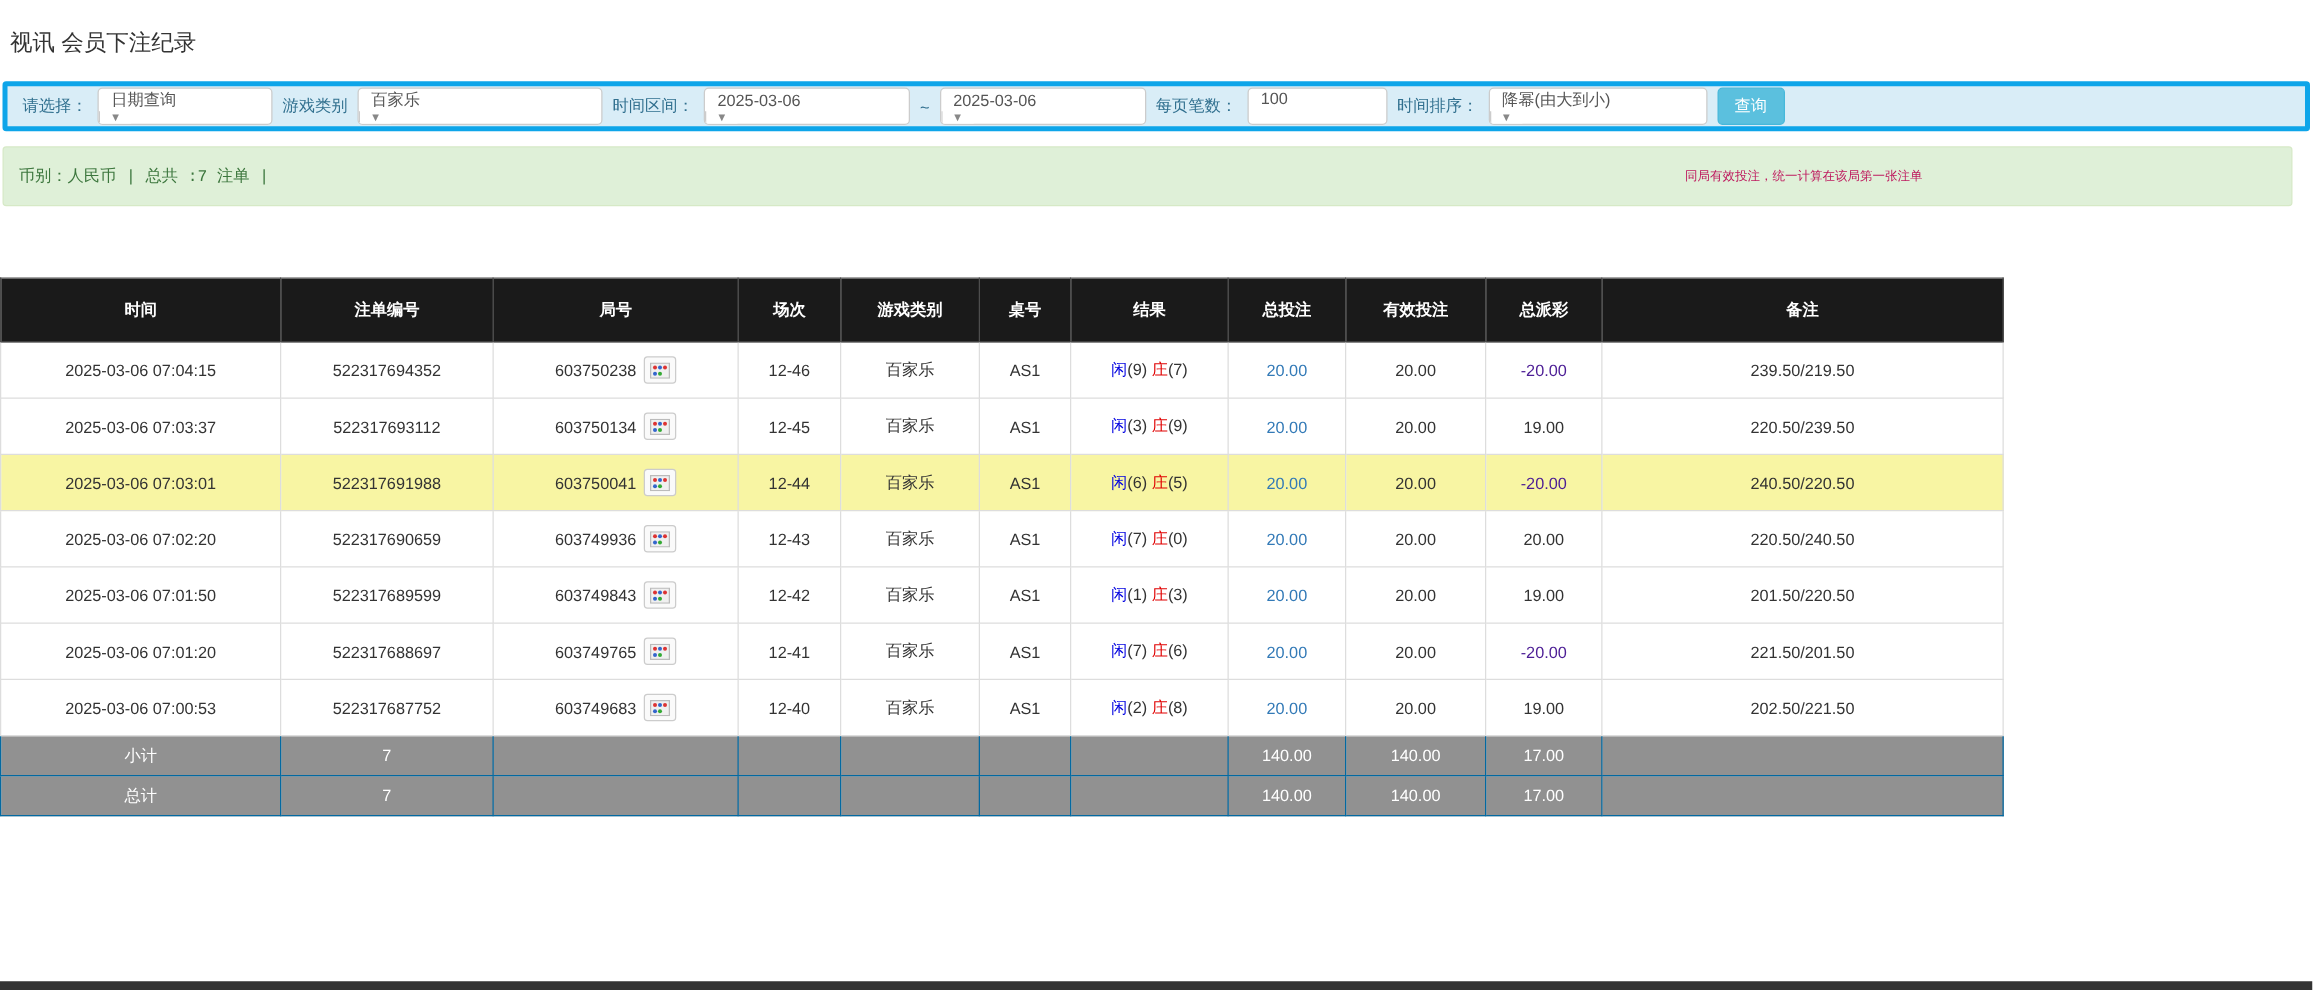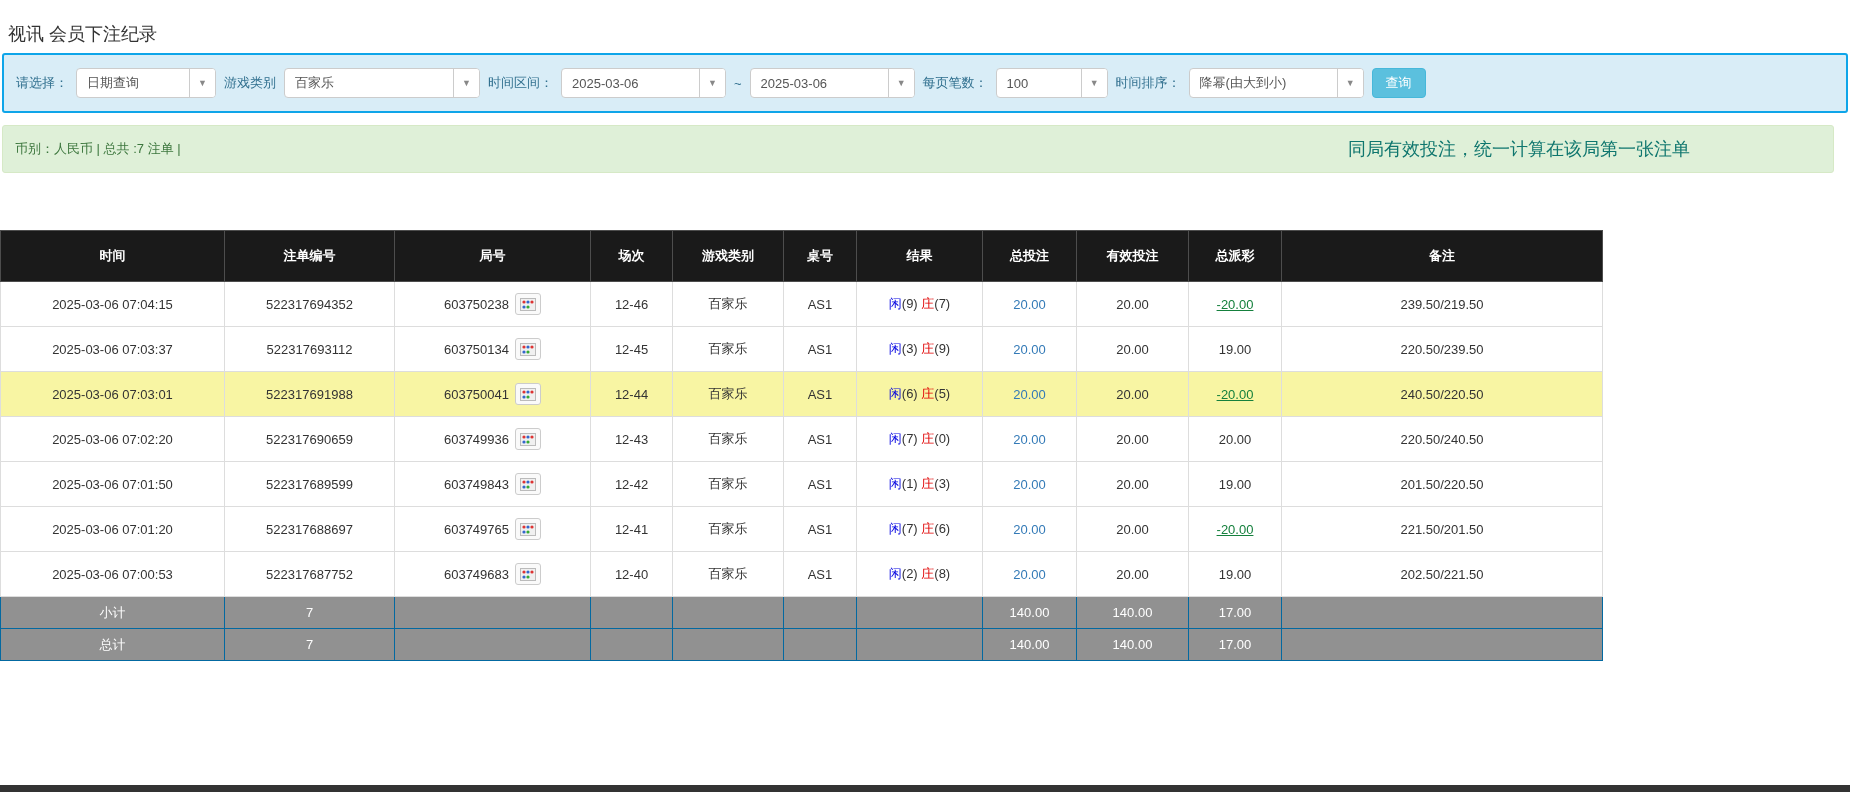--- a/index.html
+++ b/index.html
@@ -8,30 +8,30 @@
     width:1850px; height:792px; position:relative; overflow:hidden;
     font-family:"Liberation Sans","DejaVu Sans",sans-serif;
     background:#fff; color:#333;
   }
   
   .title-bar { padding:22px 10px 7px 8px; }
   .page-title { font-size:18px; color:#333; }
 
   
   .filter-bar {
-    margin:0 2px; height:60px;
-    background:#d9edf7; border:2px solid #0ea5e9; border-radius:3px;
+    margin:12px 2px; height:40px;
+    background:#d9edf7; border:4px solid #0ea5e9; border-radius:3px;
     display:flex; align-items:center; gap:8px; padding:0 12px;
     font-size:13px; color:#31708f;
   }
   .filter-label { white-space:nowrap; color:#31708f; }
   .combo {
     background:#fff; border:1px solid #ccc; border-radius:4px;
     height:30px; display:flex; align-items:stretch; overflow:hidden;
-    color:#555; font-size:13px;
+    color:#555; font-size:13px;flex-direction:column;
   }
   .combo .val { flex:1; display:flex; align-items:center; padding:0 10px; white-space:nowrap; }
   .combo .caret-btn {
     width:26px; border-left:1px solid #ccc; background:#fff;
     display:flex; align-items:center; justify-content:center; color:#888; font-size:9px;
   }
   .w-select { width:140px; }
   .w-game { width:196px; }
   .w-date { width:165px; }
   .w-size { width:112px;gap:16px; }
@@ -39,25 +39,25 @@
   .btn-query {
     height:30px; padding:0 13px; border:1px solid #46b8da; border-radius:4px;
     background:#5bc0de; color:#fff; font-size:13px; cursor:pointer;
   }
 
   
   .summary-bar {
     margin:12px 16px 0 2px; height:48px; position:relative; overflow:hidden;
     background:#dff0d8; border:1px solid #d6e9c6; border-radius:3px;
     display:flex; align-items:center; padding:0 12px;
-    font-size:13px; color:#3c763d;
+    font-size:13px; color:#3c763d;font-family:Liberation Mono, monospace;
   }
   .summary-note {
     position:absolute; left:1345px; top:50%; transform:translateY(-50%);
-    color:#0f766e; white-space:nowrap; font-size:18px;
+    color:#be185d; white-space:nowrap; font-size:10px;
   }
 
   
   .records-table {
     border-collapse:collapse; table-layout:fixed; width:1602px;
     margin-top:57px; font-size:13px;
   }
   .records-table th {
     background:#1a1a1a; color:#fff; font-weight:bold; height:30px;
     border:1px solid #4d4d4d; text-align:center; padding:16px 4px;
@@ -70,21 +70,21 @@
   .round-wrap { display:inline-flex; align-items:center; gap:6px; justify-content:space-between; }
   .round-icon {
     display:inline-flex; align-items:center; justify-content:center;
     width:26px; height:22px; border:1px solid #ccc; border-radius:3px;
     background:#fafafa; cursor:pointer;
   }
   .player { color:#0000e0; }
   .banker { color:#e00000; }
   .score { color:#333; }
   .bet-link { color:#337ab7; text-decoration:none; cursor:pointer; }
-  td.payout.neg { color:#15803d;text-decoration:underline; }
+  td.payout.neg { color:#4c1d95; }
   tr.footer-row td {
     background:#919191; color:#fff; height:32px; border:1px solid #0369a1;margin-left:20px;
   }
 
   .bottom-strip {
     position:absolute; left:0; bottom:0; width:1850px; height:7px; background:#333;
   }
 </style>
 </head>
 <body>

